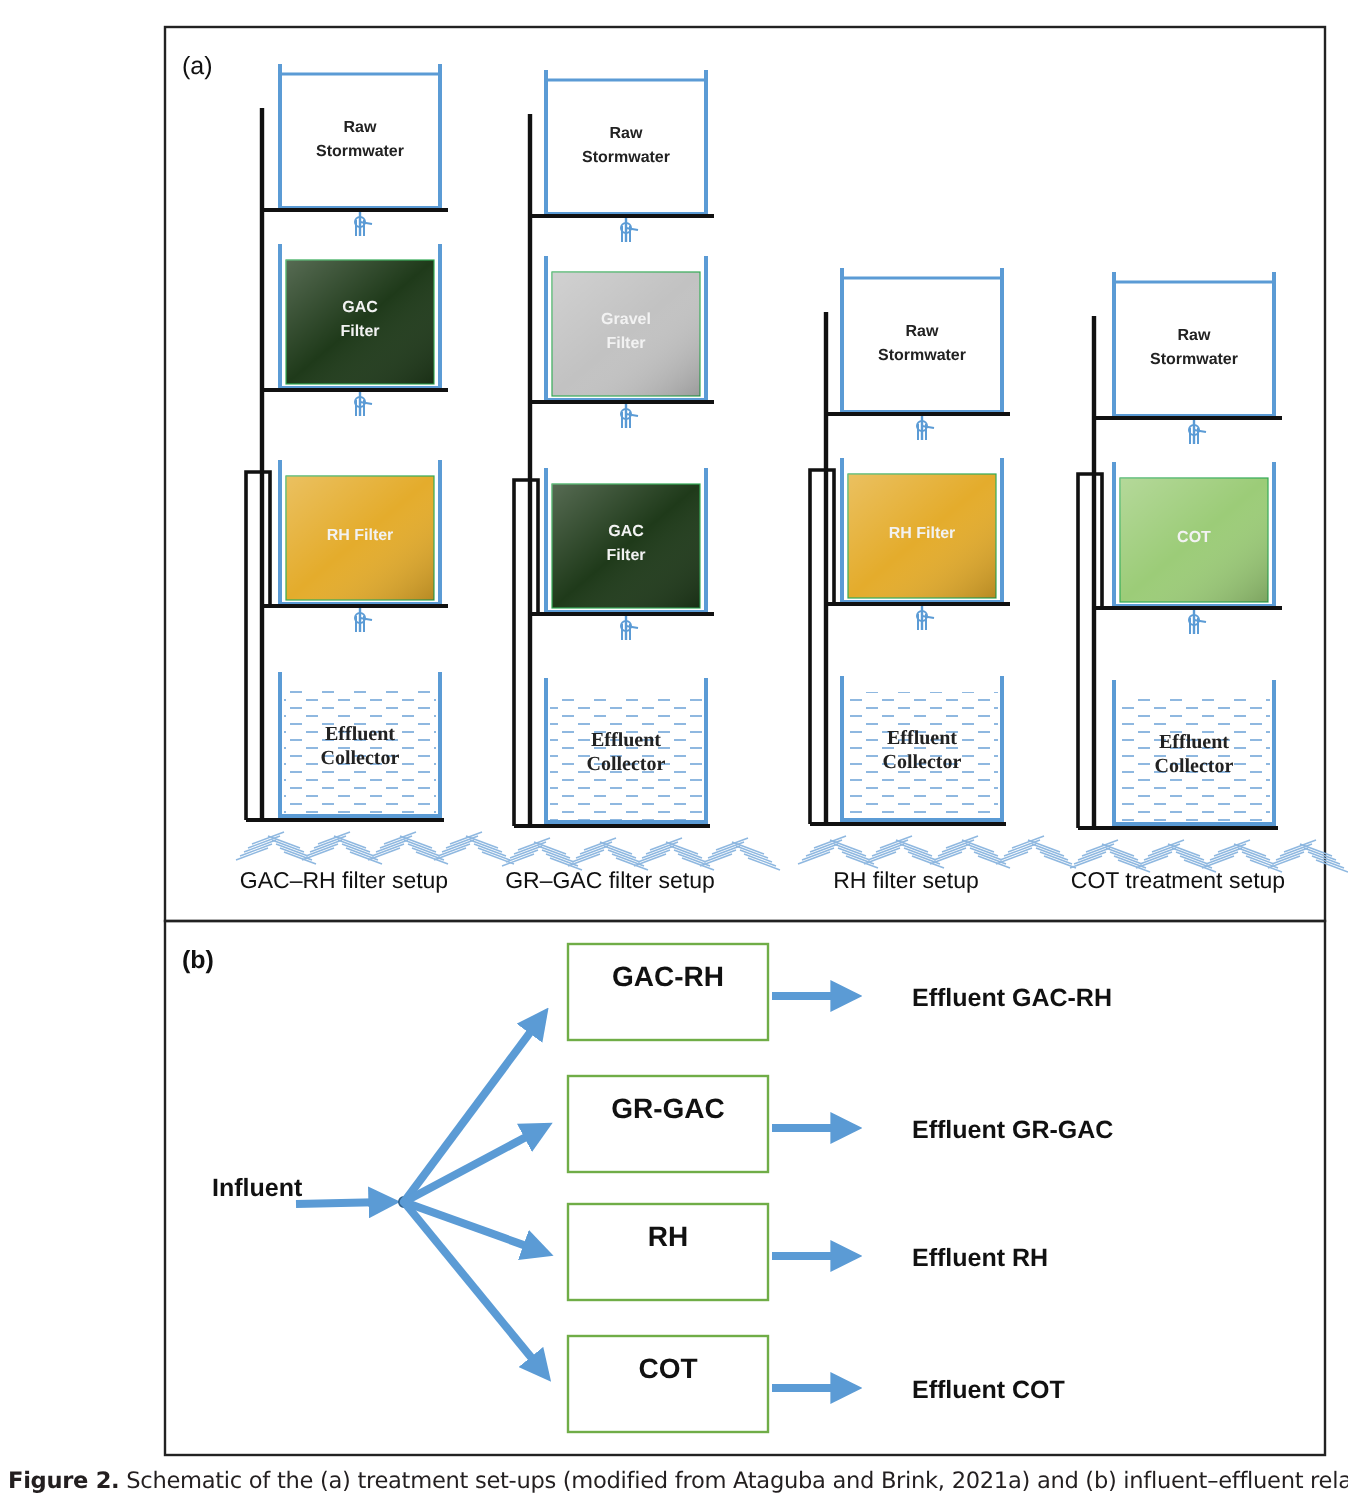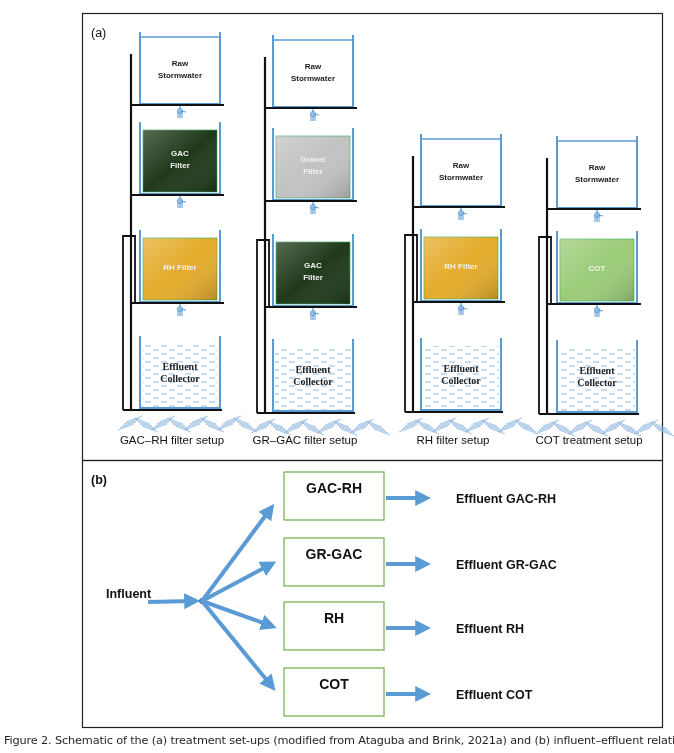--- a/index.html
+++ b/index.html
@@ -1,19 +1,19 @@
 <!DOCTYPE html>
 <html><head>
   <meta charset="utf-8">
   <style>
     html, body { margin: 0; padding: 0; background: #ffffff; }
     body { width: 674px; height: 753px; position: relative; overflow: hidden; font-family: "Liberation Sans", sans-serif; }
     #fig { position: absolute; left: 0; top: 0; }
     .caption { position: absolute; left: 4px; top: 734px; width: 670px; font-family: "DejaVu Sans", sans-serif; font-size: 11.3px; color: #231f20; white-space: nowrap; letter-spacing: -0.15px; }
-    .caption b { font-weight: normal; }
+    .caption b { font-weight: bold; }
     svg text { font-family: "Liberation Sans", sans-serif; }
     .serif { font-family: "Liberation Serif", serif; }
   </style>
 </head>
 <body>
 
 <svg id="fig" width="674" height="753" viewBox="0 0 674 753">
   <defs>
     <marker id="ah" markerWidth="4" markerHeight="4" refX="2.2" refY="2" orient="auto" markerUnits="strokeWidth">
       <path d="M0,0 L4,2 L0,4 z" fill="#5b9bd5"></path>

